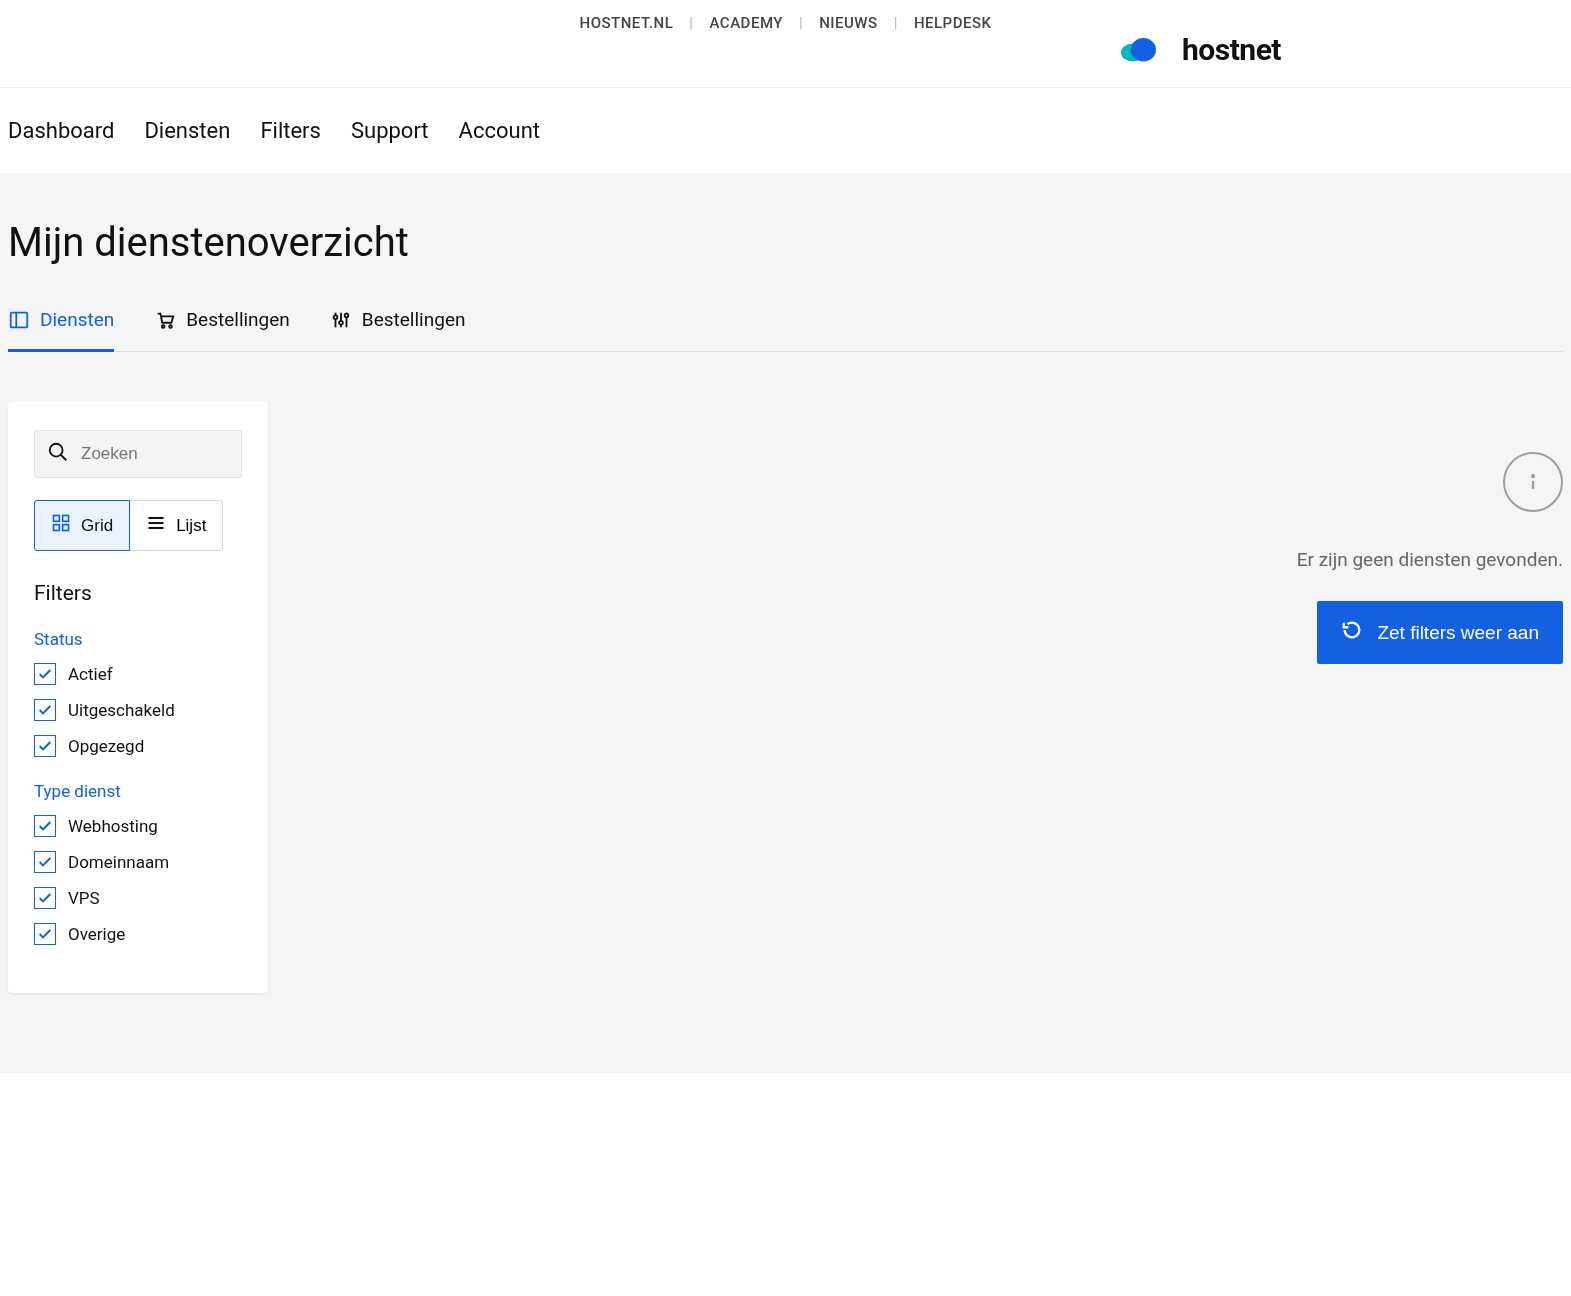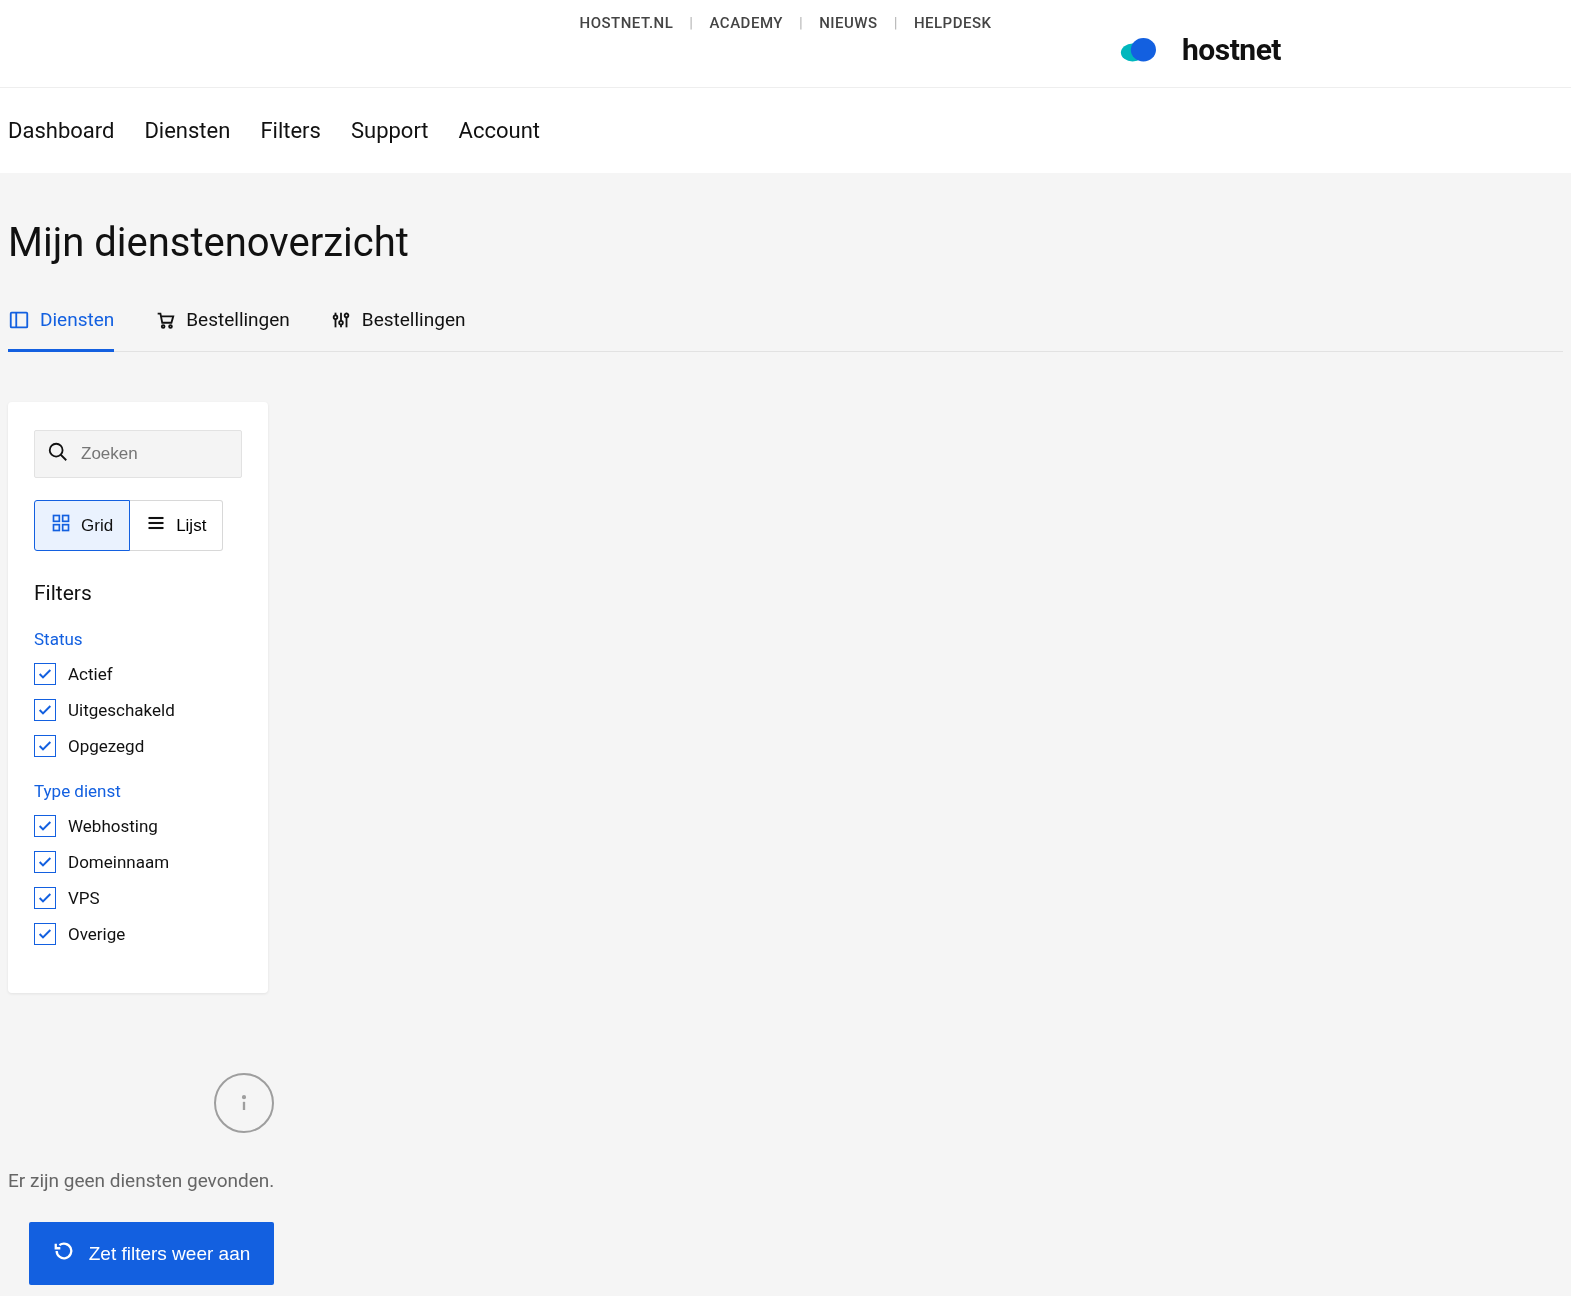--- a/index.html
+++ b/index.html
@@ -24,21 +24,21 @@
   .page { background: #f5f5f5; padding: 0 8px 60px 8px; min-height: 900px;}
   .page-title { font-size: 40px; font-weight: 400; padding: 46px 0 30px 0; }
 
   
   .tabs { display: flex; gap: 40px; border-bottom: 1px solid #e2e2e2; }
   .tab { display: flex; align-items: center; gap: 10px; padding: 12px 0 18px 0; font-size: 19px; cursor: pointer; border-bottom: 3px solid transparent; margin-bottom: -1px;}
   .tab.active { color: #1360e0; border-bottom-color: #1360e0; }
   .tab .ticon { width: 22px; height: 22px; display: inline-flex; align-items: center; justify-content: center;}
 
   
-  .content-row { display: flex; gap: 30px; margin-top: 50px; align-items: flex-start; flex-direction: column;}
+  .content-row { display: flex; gap: 30px; margin-top: 50px; align-items: flex-start;}
 
   
   .filters-card { background: #fff; border-radius: 4px; box-shadow: 0 1px 3px rgba(0,0,0,0.08); padding: 28px 26px 34px 26px; width: 260px; flex-shrink: 0;}
   .search-box { display: flex; align-items: center; gap: 12px; background: #f4f4f4; border: 1px solid #e2e2e2; padding: 10px 12px; border-radius: 2px;}
   .search-box input { border: none; background: transparent; outline: none; font-size: 17px; width: 100%; }
   .view-toggle { display: flex; margin-top: 22px; }
   .view-btn { display: flex; align-items: center; gap: 10px; padding: 12px 16px; border: 1px solid #d8d8d8; background: #fff; font-size: 17px; cursor: pointer;}
   .view-btn:first-child { border-radius: 3px 0 0 3px; }
   .view-btn:last-child { border-radius: 0 3px 3px 0; border-left: none;}
   .view-btn.active { background: #eaf2fe; border-color: #1360e0; color: #111;}

